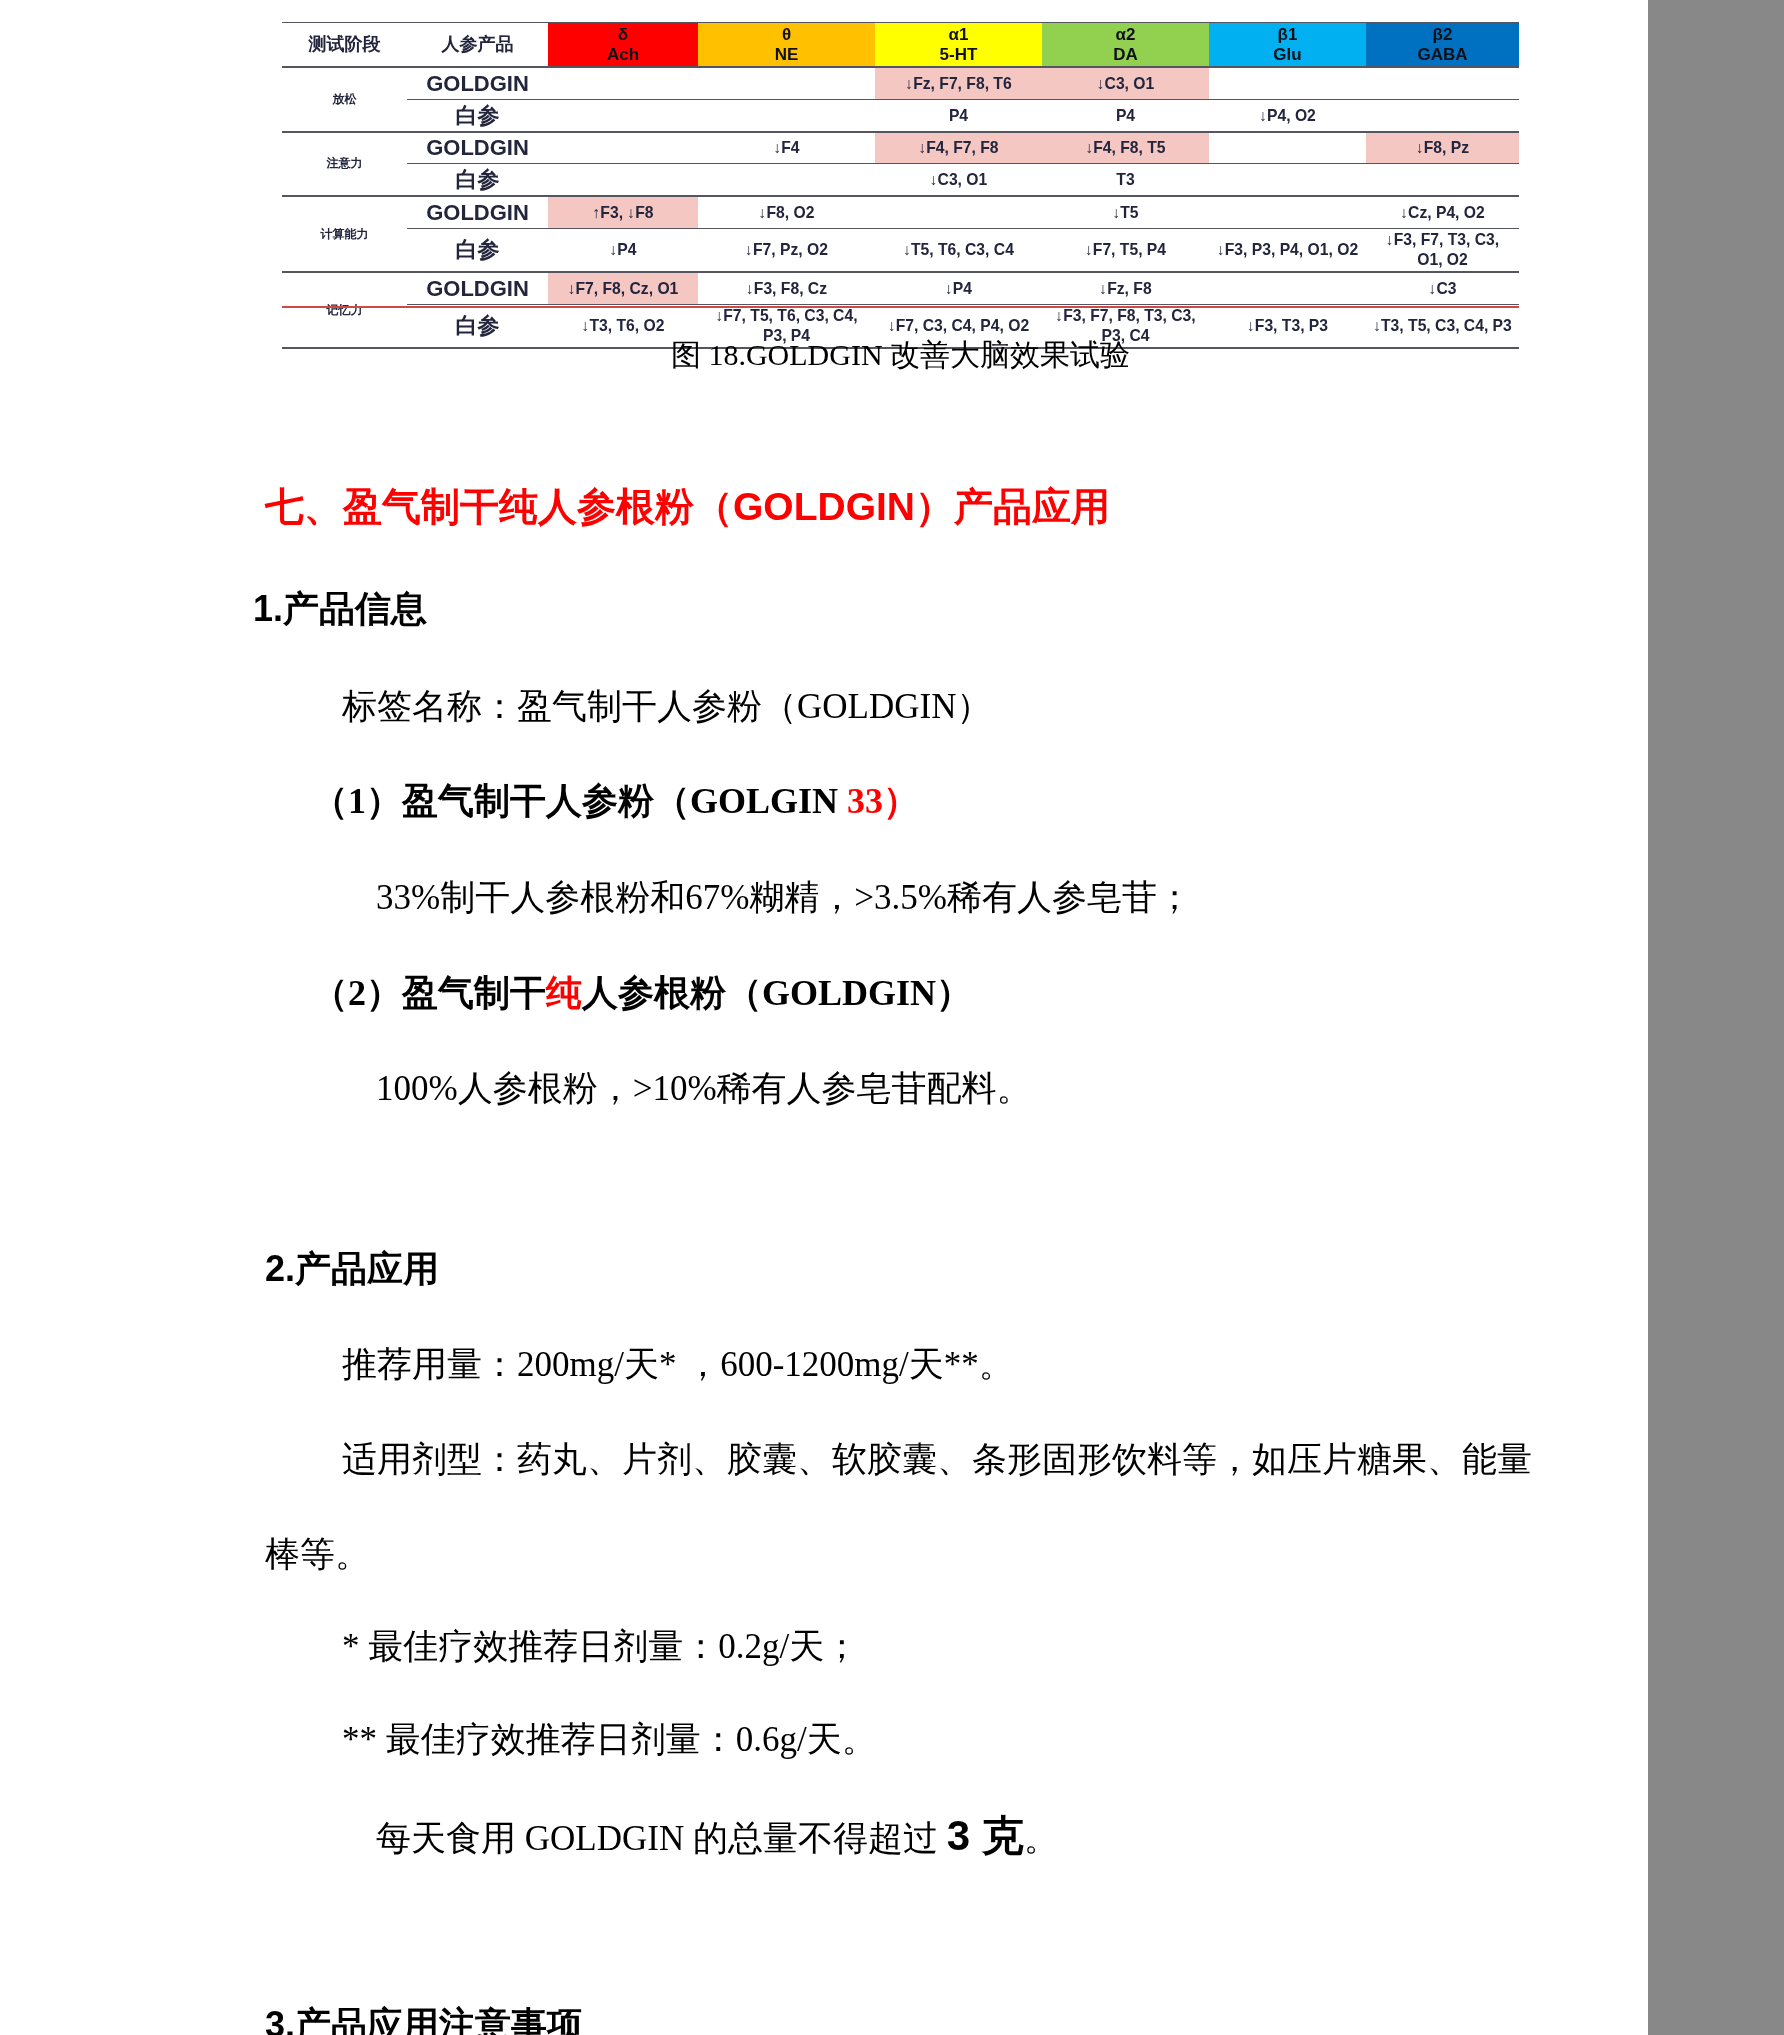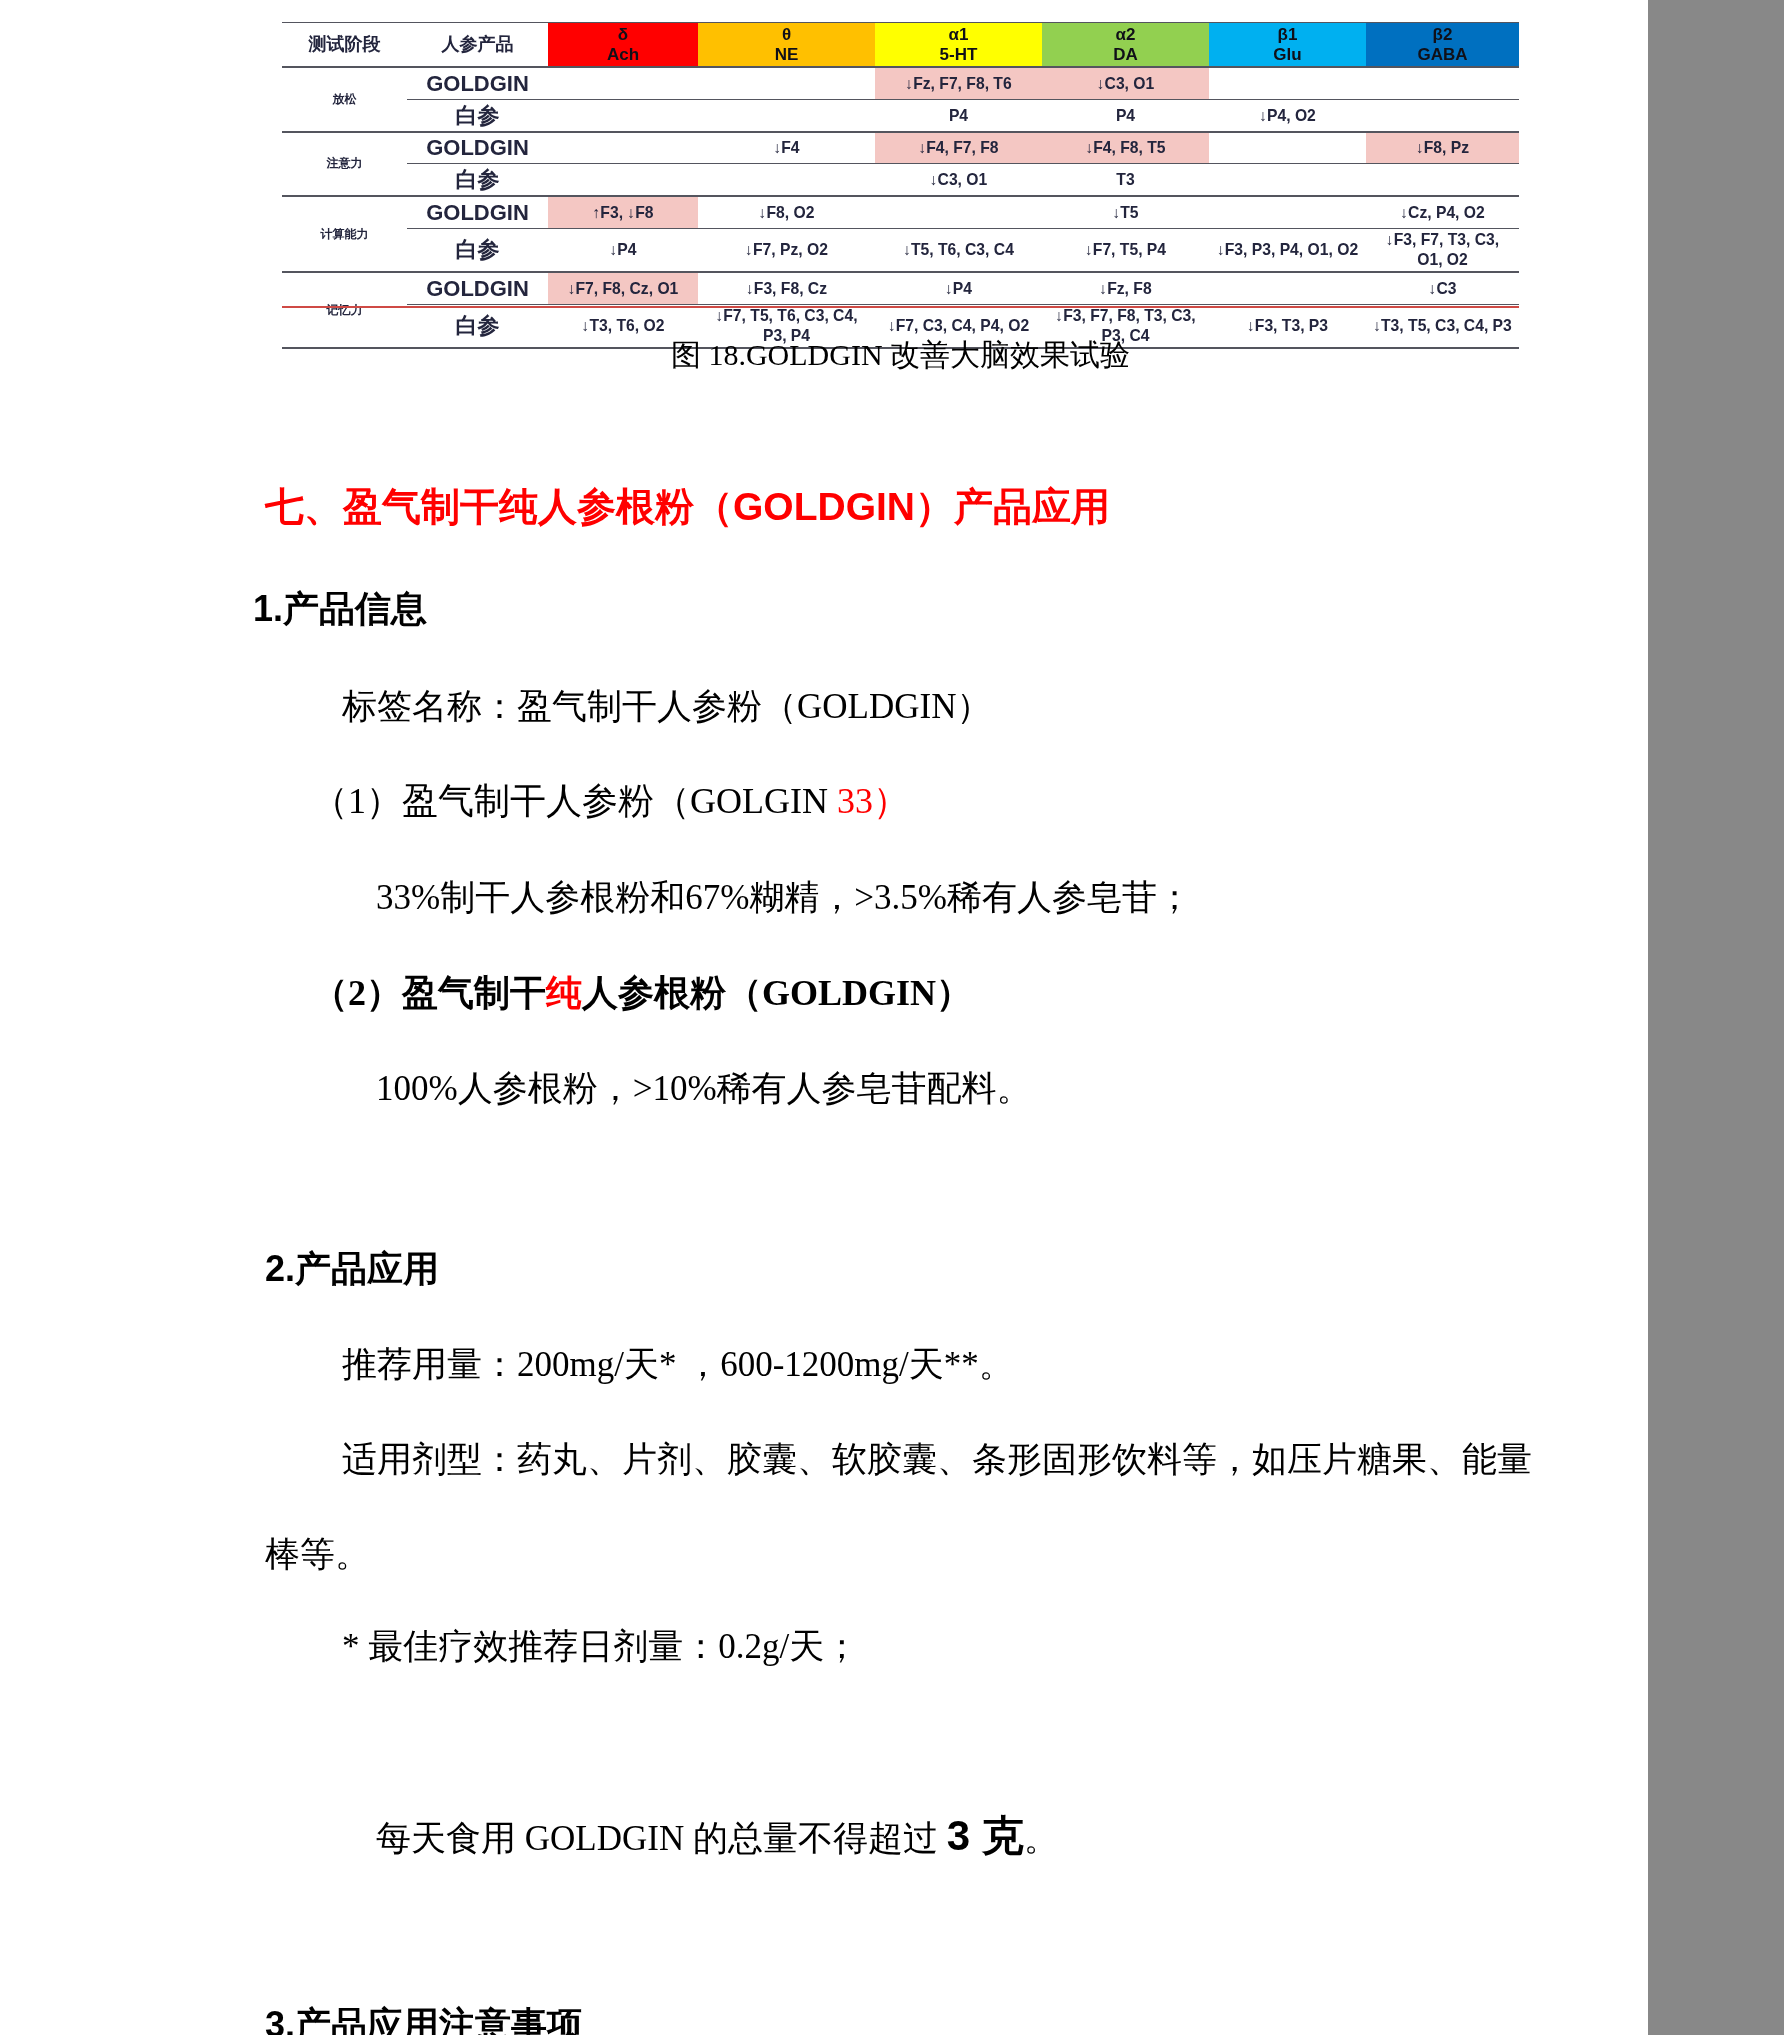--- a/index.html
+++ b/index.html
@@ -39,21 +39,21 @@
     position:absolute;top:335px;left:282px;width:1237px;text-align:center;
     font:400 30px "Liberation Serif",serif;color:#000;
   }
   
   .para{position:absolute;white-space:nowrap;color:#000;font:400 35px "Liberation Serif",serif;}
   .red{color:var(--accent,#ff0000);}
   .big{font:bold 42px "Liberation Sans",sans-serif;}
   .p-h1   {top:480px; left:265px; font:bold 39px "Liberation Sans",sans-serif;color:var(--accent,#ff0000);}
   .p-s1   {top:585px; left:253px; font:bold 36px "Liberation Sans",sans-serif;}
   .p-label{top:683px; left:342px;}
-  .p-item1{top:777px; left:312px; font-size:36px;font-weight:400;}
+  .p-item1{top:777px; left:312px; font-size:36px;font-weight:700;}
   .p-pct33{top:874px;left:376px;}
   .p-item2{top:969px;left:312px; font-size:36px;font-weight:600;}
   .p-pct100{top:1065px;left:376px;}
   .p-s2   {top:1245px;left:265px; font:bold 36px "Liberation Sans",sans-serif;}
   .p-dose {top:1341px;left:342px;}
   .p-form {top:1436px;left:342px;}
   .p-bang {top:1531px;left:265px;}
   .p-note1{top:1623px;left:342px;}
   .p-note2{top:1716px;left:342px;}
   .p-daily{top:1808px;left:376px;}
@@ -210,20 +210,21 @@
   <div class="para p-s2">2.产品应用</div>
 
   <div class="para p-dose">推荐用量：200mg/天* ，600-1200mg/天**。</div>
 
   <div class="para p-form">适用剂型：药丸、片剂、胶囊、软胶囊、条形固形饮料等，如压片糖果、能量</div>
 
   <div class="para p-bang">棒等。</div>
 
   <div class="para p-note1">* 最佳疗效推荐日剂量：0.2g/天；</div>
 
+  <div class="para p-note2">** 最佳疗效推荐日剂量：0.6g/天。</div>
 
   <div class="para p-daily">
     <span>每天食用 GOLDGIN 的总量不得超过 </span><span class="big">3 克</span><span>。</span>
   </div>
 
   <div class="para p-s3">3.产品应用注意事项</div>
 
 </div>
 
 

